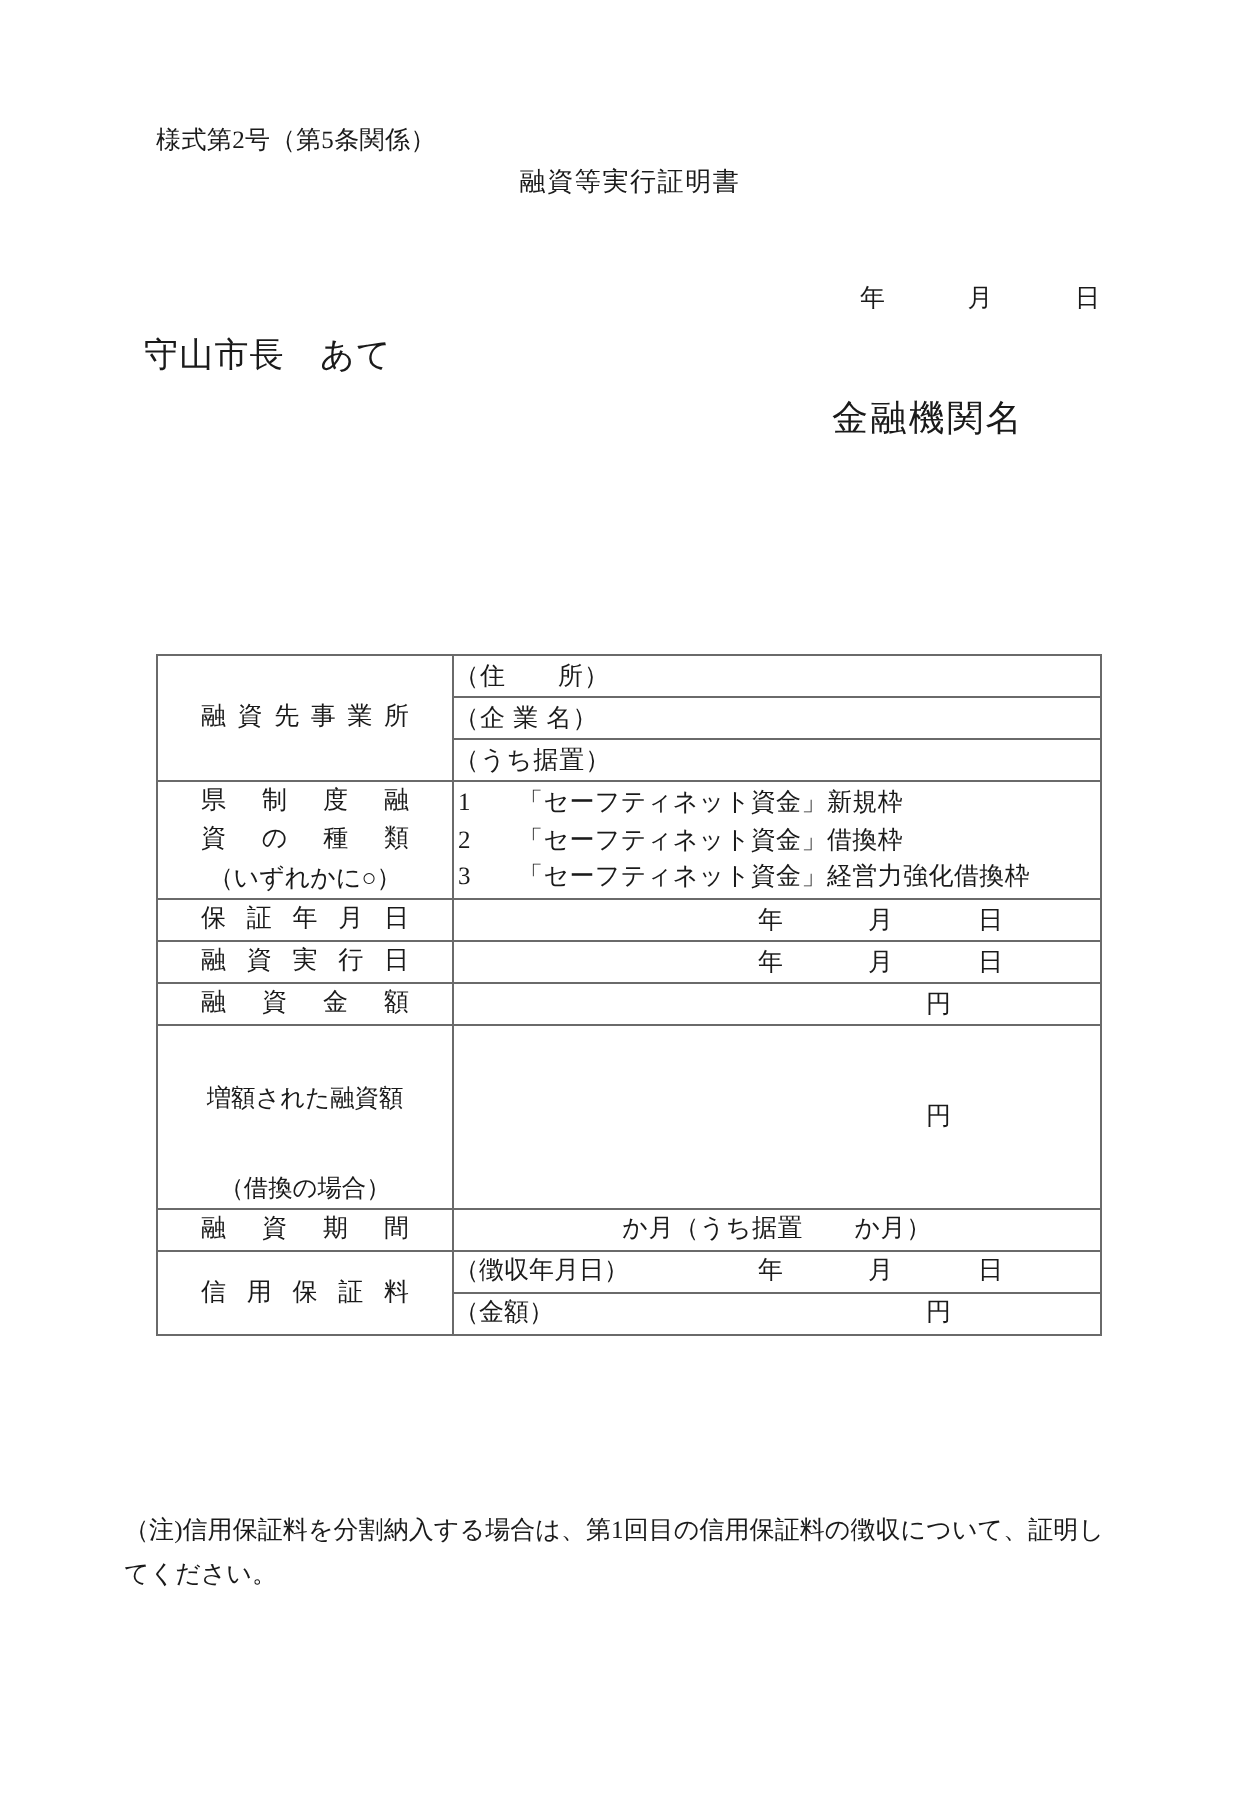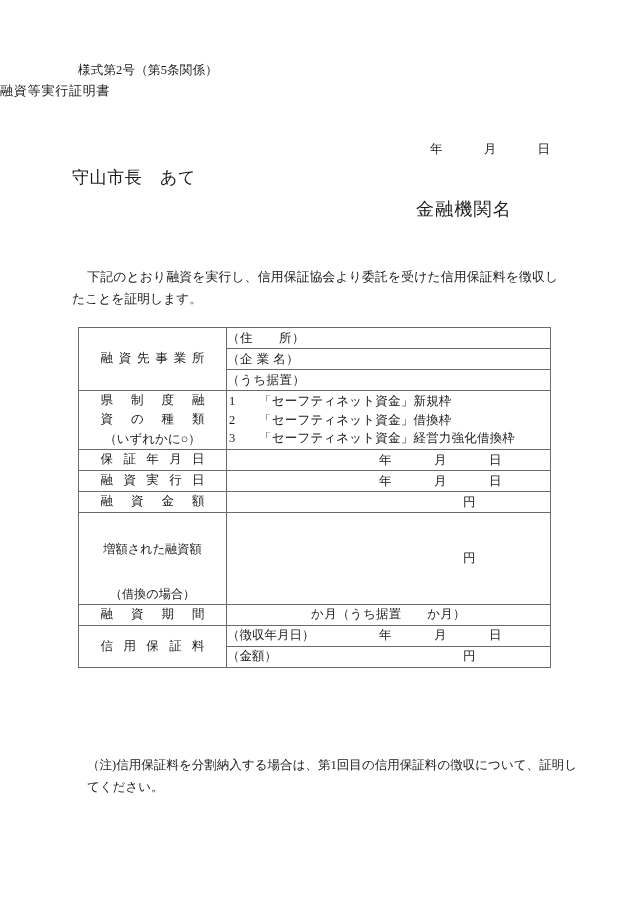--- a/index.html
+++ b/index.html
@@ -30,20 +30,21 @@
     top: 62px;
     font-size: 12.5px;
     letter-spacing: 0.2px;
     white-space: nowrap;
   }
   .doc-title {
     position: absolute;
     left: 0;
     top: 82px;
     width: 630px;
+    text-align: center;
     font-size: 13px;
     letter-spacing: 0.8px;
   }
   .date-line {
     position: absolute;
     top: 141px;
     left: 430px;
     width: 120px;
     font-size: 12.5px;
     display: flex;
@@ -175,21 +176,21 @@
   }
 
   
   .sub-row-label {
     display: inline-block;
     width: 128px;
   }
 
   .footnote {
     position: absolute;
-    left: 87px;
+    left: 62px;
     top: 755px;
     width: 490px;
     font-size: 12.5px;
     line-height: 1.75;
     text-align: justify;
   }
 </style>
 </head>
 <body>
 
@@ -202,21 +203,20 @@
   <div class="date-line">
     <span>年</span>
     <span>月</span>
     <span>日</span>
   </div>
 
   <div class="addressee">守山市長　あて</div>
 
   <div class="bank-name">金融機関名</div>
 
-  <div class="statement">下記のとおり融資を実行し、信用保証協会より委託を受けた信用保証料を徴収したことを証明します。</div>
 
   <table class="form-table">
     <colgroup>
       <col class="col-label">
       <col>
     </colgroup>
     <tbody>
 
       <tr>
         <td class="label-cell" rowspan="3">

